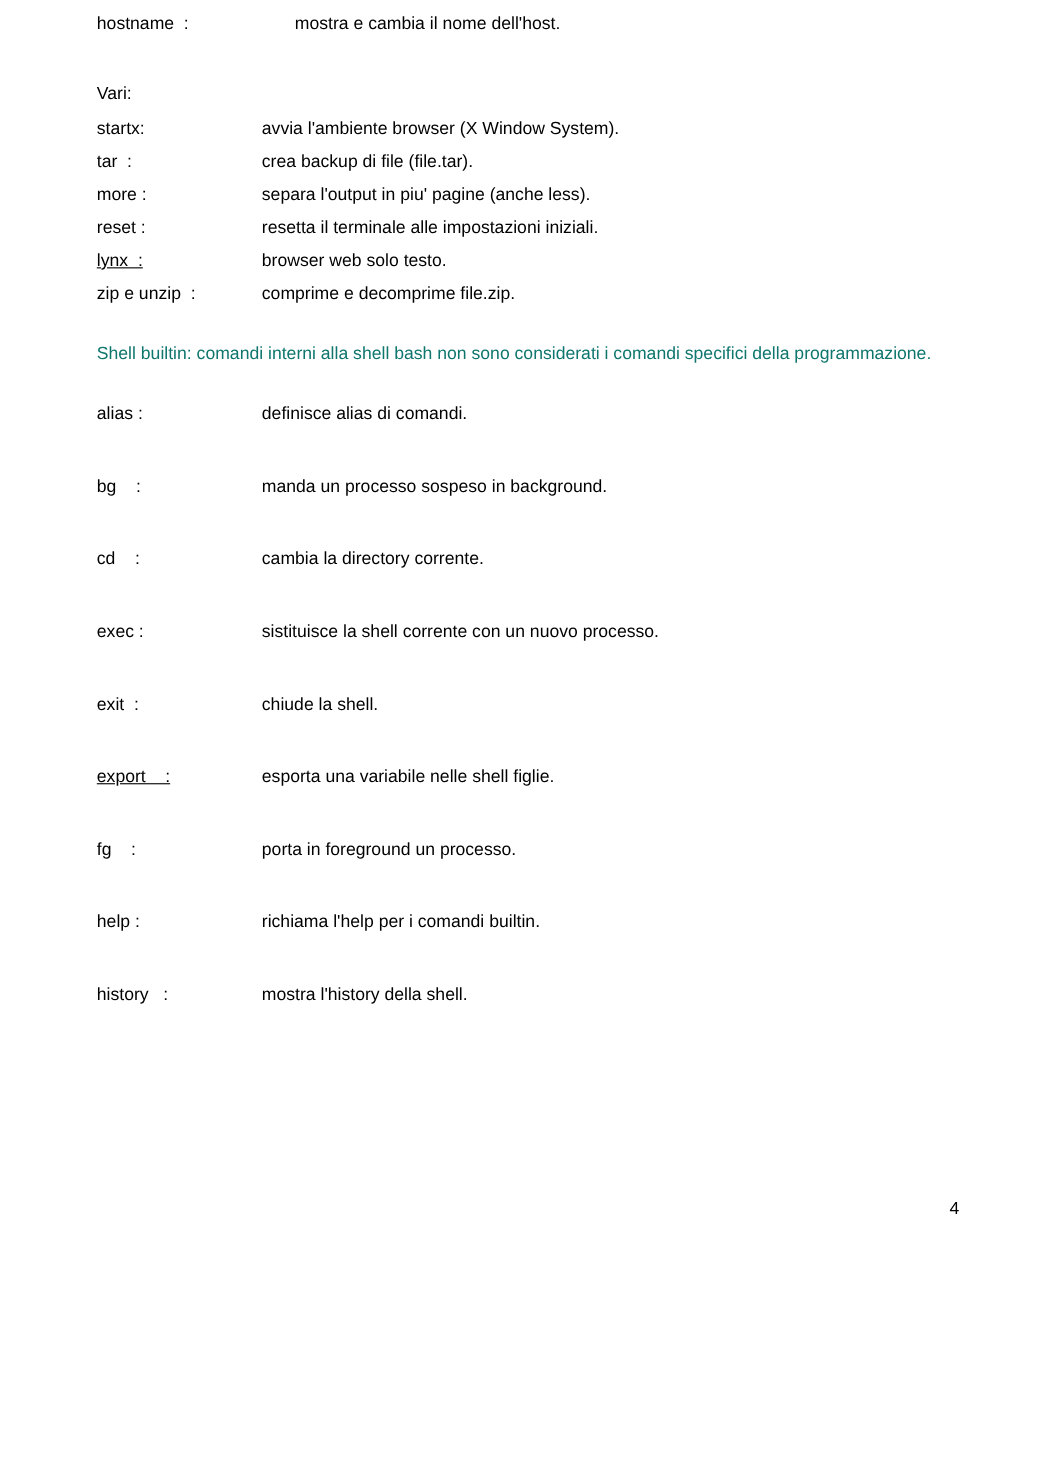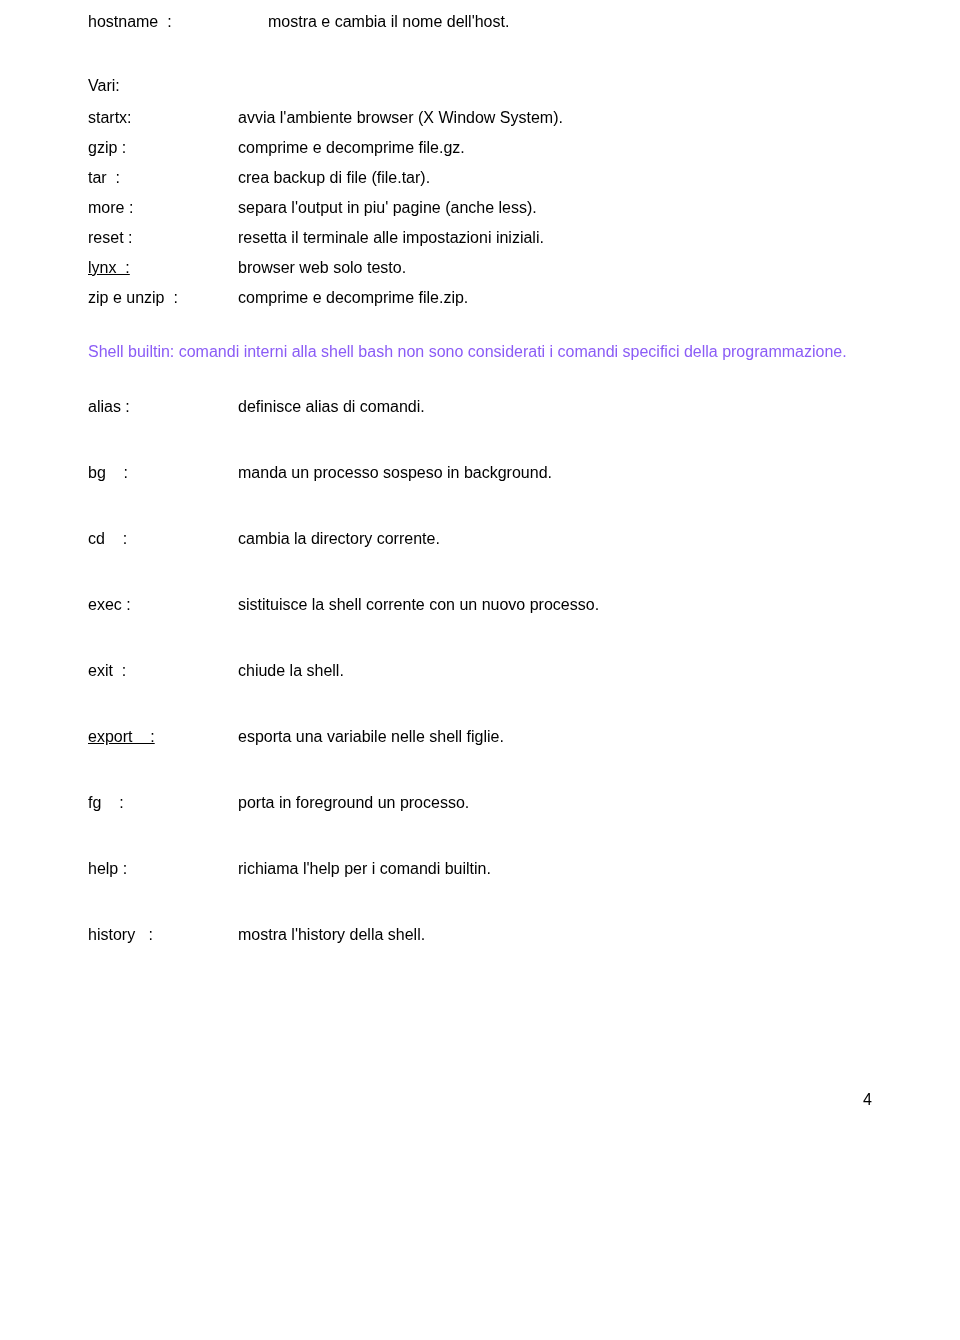--- a/index.html
+++ b/index.html
@@ -26,21 +26,21 @@
   .cmd {
     white-space: pre;
   }
   .desc {
     white-space: pre-wrap;
   }
   .section-gap {
     height: 34px;
   }
   .para {
-    color: #8b5cf6;
+    color: #0f766e;
     margin-top: 28px;
     margin-bottom: 30px;
     line-height: 1.7;
   }
   .builtin-row {
     display: flex;
     margin-bottom: 42px;
   }
   .pagenum {
     position: absolute;
@@ -60,24 +60,20 @@
   </div>
 
   <div class="section-gap"></div>
 
   <div style="margin-bottom:8px;">Vari:</div>
 
   <div id="vari-list">
       <div class="row">
         <span class="cmd" style="width: 150px;">startx:</span>
         <span class="desc">avvia l'ambiente browser (X Window System).</span>
-      </div>
-      <div class="row">
-        <span class="cmd" style="width: 150px;">gzip :</span>
-        <span class="desc">comprime e decomprime file.gz.</span>
       </div>
       <div class="row">
         <span class="cmd" style="width: 150px;">tar  :</span>
         <span class="desc">crea backup di file (file.tar).</span>
       </div>
       <div class="row">
         <span class="cmd" style="width: 150px;">more :</span>
         <span class="desc">separa l'output in piu' pagine (anche less).</span>
       </div>
       <div class="row">

